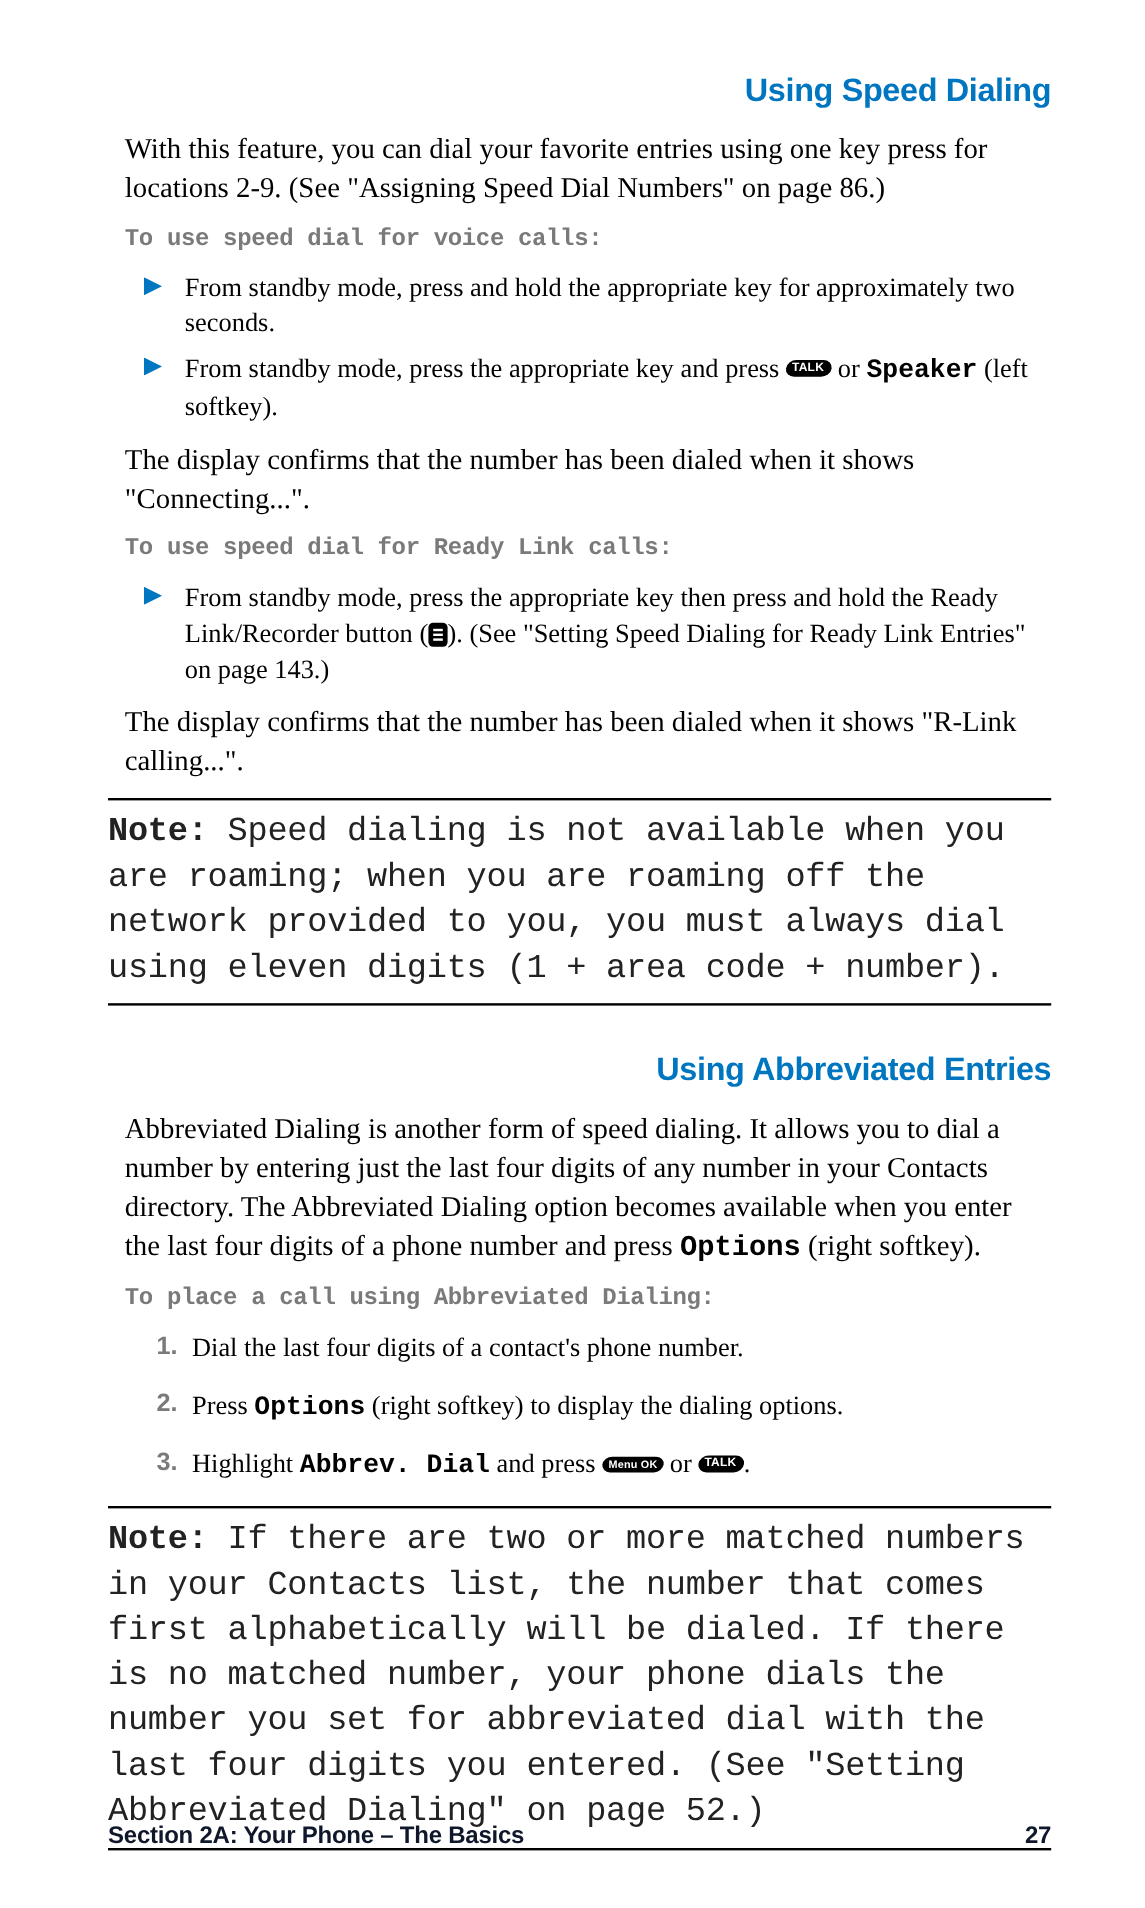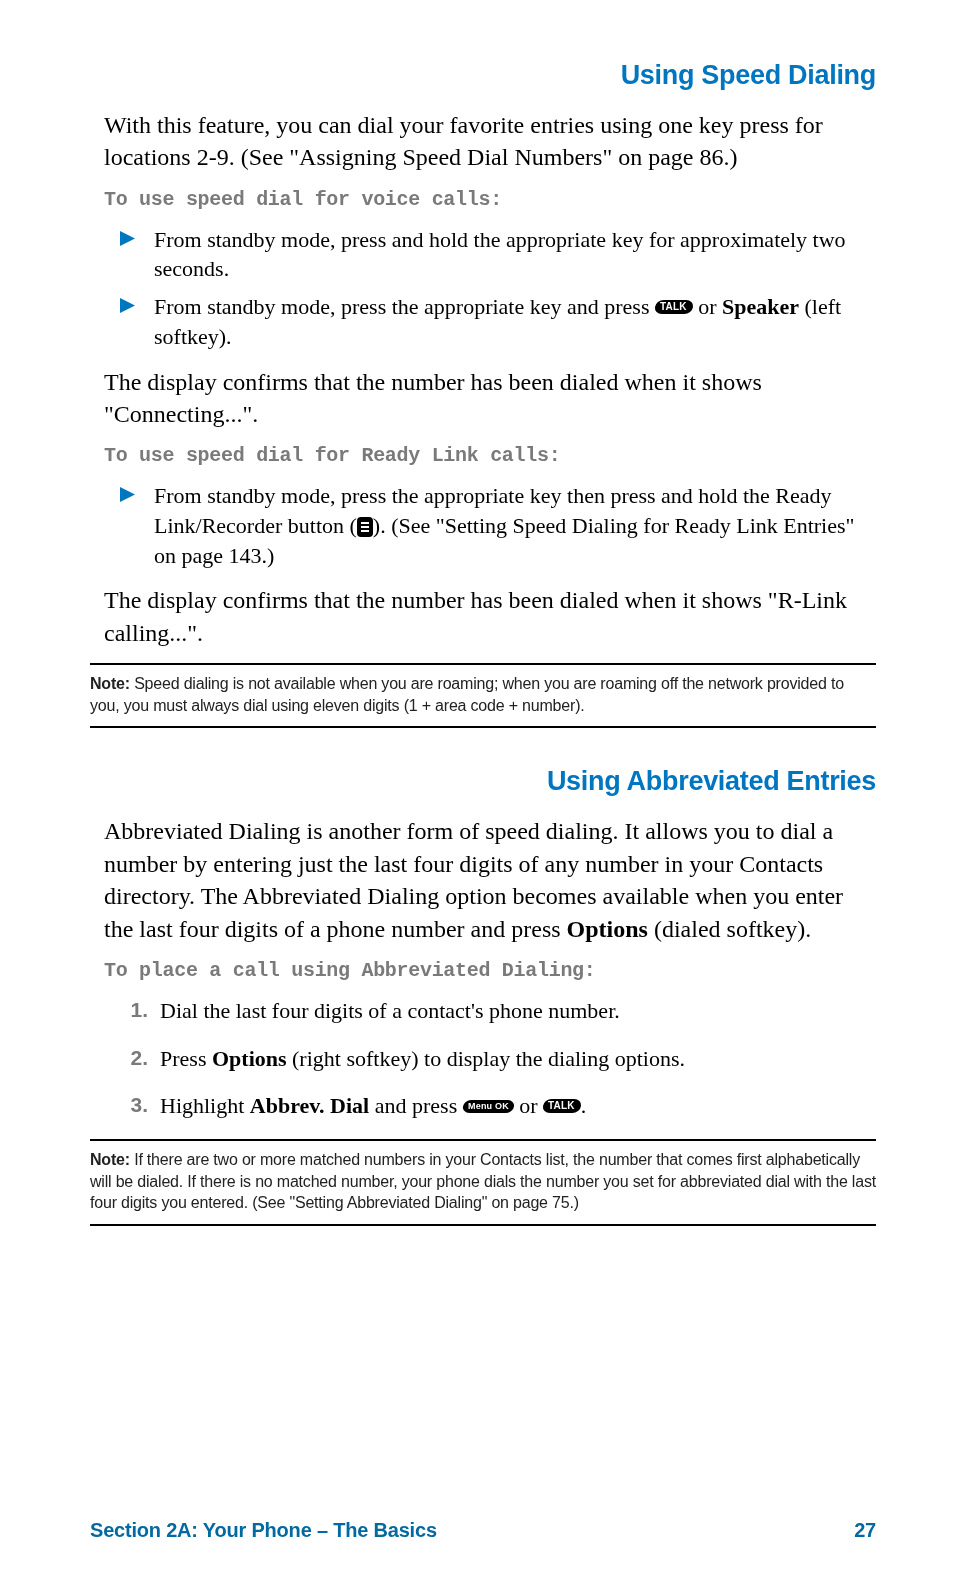--- a/index.html
+++ b/index.html
@@ -70,55 +70,55 @@
     position: relative;
     top: -1px;
   }
   .inline-icon-btn::before,
   .inline-icon-btn::after {
     content: ""; position: absolute; left: 4px; right: 4px; height: 2px; background: #fff;
   }
   .inline-icon-btn::before { top: 5px; box-shadow: 0 4px 0 #fff; }
   .inline-icon-btn::after { top: 13px; }
   .bold-sans {
-    font-family: Liberation Serif, serif;
+    font-family: Liberation Mono, monospace;
     font-weight: bold;
     text-align: right;
   }
   .ol { list-style: none; margin-left: 30px; margin-right: 6px; }
   .ol-item { position: relative; padding-left: 40px; font-size: 22px; line-height: 1.35; margin-bottom: 18px; }
   .ol-num {
     position: absolute; left: 0; top: 0;
     font-family: "Helvetica Neue", Helvetica, Arial, sans-serif;
     font-weight: bold;
     font-size: 21px;
     color: #7a7a7a;
     width: 28px; text-align: right;
   }
   .hr-thick { border: 0; border-top: 2.5px solid #000; margin: 10px 0 8px 0; }
   .note-block {
-    font-family: Liberation Sans, sans-serif;
-    font-size: 16px;
+    font-family: Liberation Mono, monospace;
+    font-size: 28px;
     line-height: 1.35;
     color: #222;
     letter-spacing: -0.2px;
   }
   .note-block .note-label { font-weight: bold; }
   .section-gap { height: 30px; }
   .footer {
     position: absolute;
     bottom: 48px;
     left: 90px;
     right: 78px;
     display: flex;
     justify-content: space-between;
     font-family: "Helvetica Neue", Helvetica, Arial, sans-serif;
     font-weight: bold;
     font-size: 20px;
-    color: #0369a1;
+    color: #0f172a;
     letter-spacing: -0.2px;
   }
 </style>
 </head>
 <body>
 
 <h2 class="section-heading">Using Speed Dialing</h2>
 
 <p class="body-text indent1">With this feature, you can dial your favorite entries using one key press for locations 2-9. (See "Assigning Speed Dial Numbers" on page 86.)</p>
 
@@ -164,21 +164,21 @@
 <p class="note-block">
   <span class="note-label">Note:</span><span> Speed dialing is not available when you are roaming; when you are roaming off the network provided to you, you must always dial using eleven digits (1 + area code + number).</span>
 </p>
 <hr class="hr-thick">
 
 <div class="section-gap"></div>
 
 <h2 class="section-heading">Using Abbreviated Entries</h2>
 
 <p class="body-text indent1">
-  <span>Abbreviated Dialing is another form of speed dialing. It allows you to dial a number by entering just the last four digits of any number in your Contacts directory. The Abbreviated Dialing option becomes available when you enter the last four digits of a phone number and press </span><span class="bold-sans">Options</span><span> (dialed softkey).</span>
+  <span>Abbreviated Dialing is another form of speed dialing. It allows you to dial a number by entering just the last four digits of any number in your Contacts directory. The Abbreviated Dialing option becomes available when you enter the last four digits of a phone number and press </span><span class="bold-sans">Options</span><span> (right softkey).</span>
 </p>
 
 <p class="sub-heading indent1">To place a call using Abbreviated Dialing:</p>
 
 <ol class="ol">
   <li class="ol-item">
     <span class="ol-num">1.</span>
     <span>Dial the last four digits of a contact's phone number.</span>
   </li>
   <li class="ol-item">
@@ -186,20 +186,20 @@
     <span>Press </span><span class="bold-sans">Options</span><span> (right softkey) to display the dialing options.</span>
   </li>
   <li class="ol-item">
     <span class="ol-num">3.</span>
     <span>Highlight </span><span class="bold-sans">Abbrev. Dial</span><span> and press </span><span class="inline-key small"><span>Menu OK</span></span><span> or </span><span class="inline-key"><span>TALK</span></span><span>.</span>
   </li>
 </ol>
 
 <hr class="hr-thick">
 <p class="note-block">
-  <span class="note-label">Note:</span><span> If there are two or more matched numbers in your Contacts list, the number that comes first alphabetically will be dialed. If there is no matched number, your phone dials the number you set for abbreviated dial with the last four digits you entered. (See "Setting Abbreviated Dialing" on page 75.)</span>
+  <span class="note-label">Note:</span><span> If there are two or more matched numbers in your Contacts list, the number that comes first alphabetically will be dialed. If there is no matched number, your phone dials the number you set for abbreviated dial with the last four digits you entered. (See "Setting Abbreviated Dialing" on page 52.)</span>
 </p>
 <hr class="hr-thick">
 
 <div class="footer">
   <span>Section 2A: Your Phone – The Basics</span>
   <span>27</span>
 </div>
 
 </body></html>

